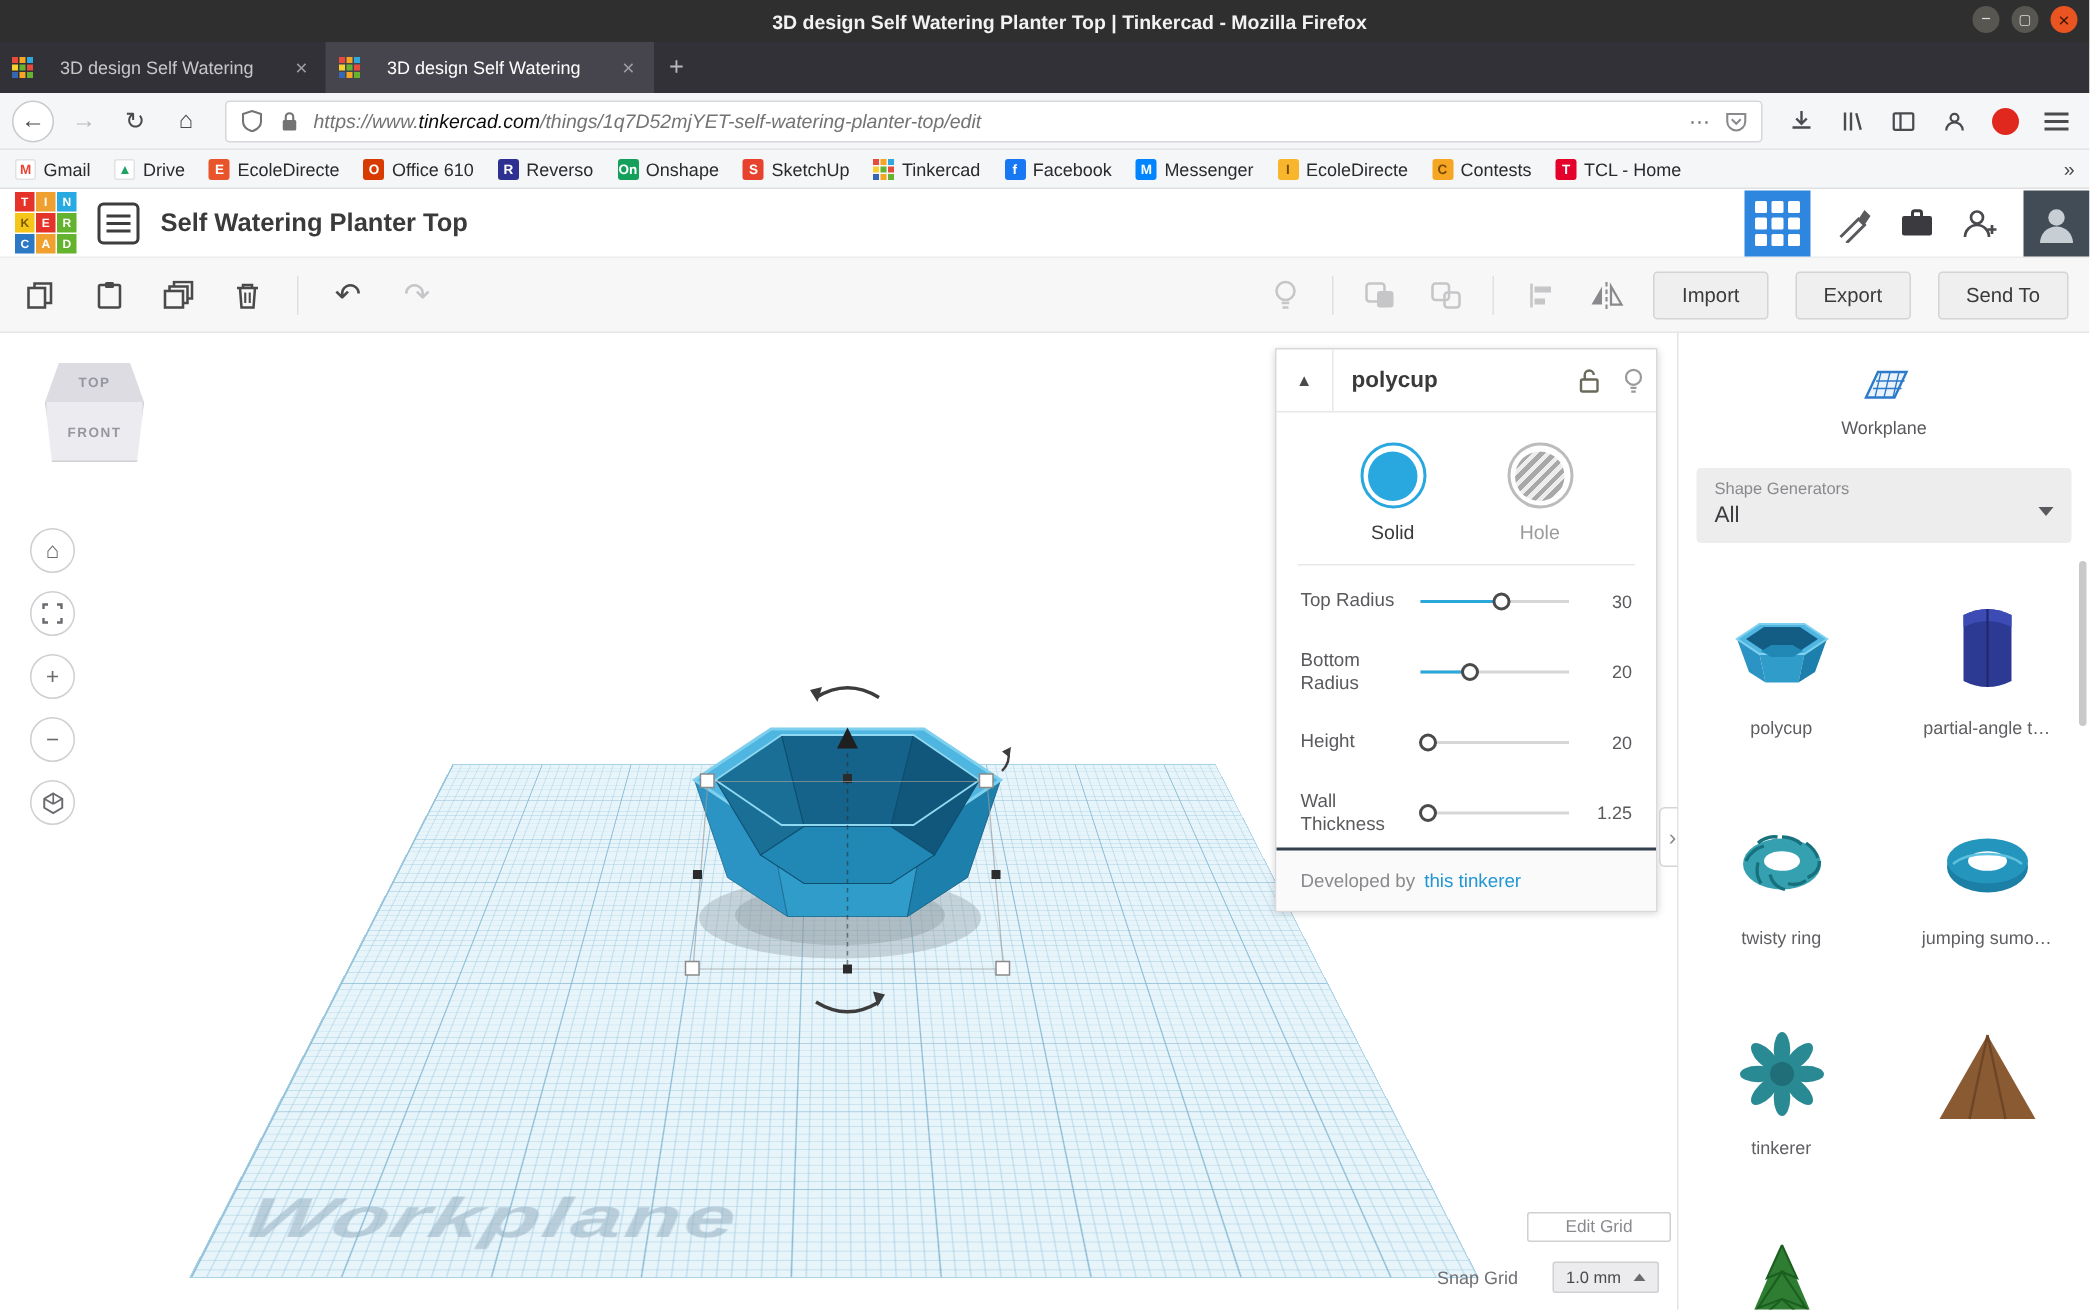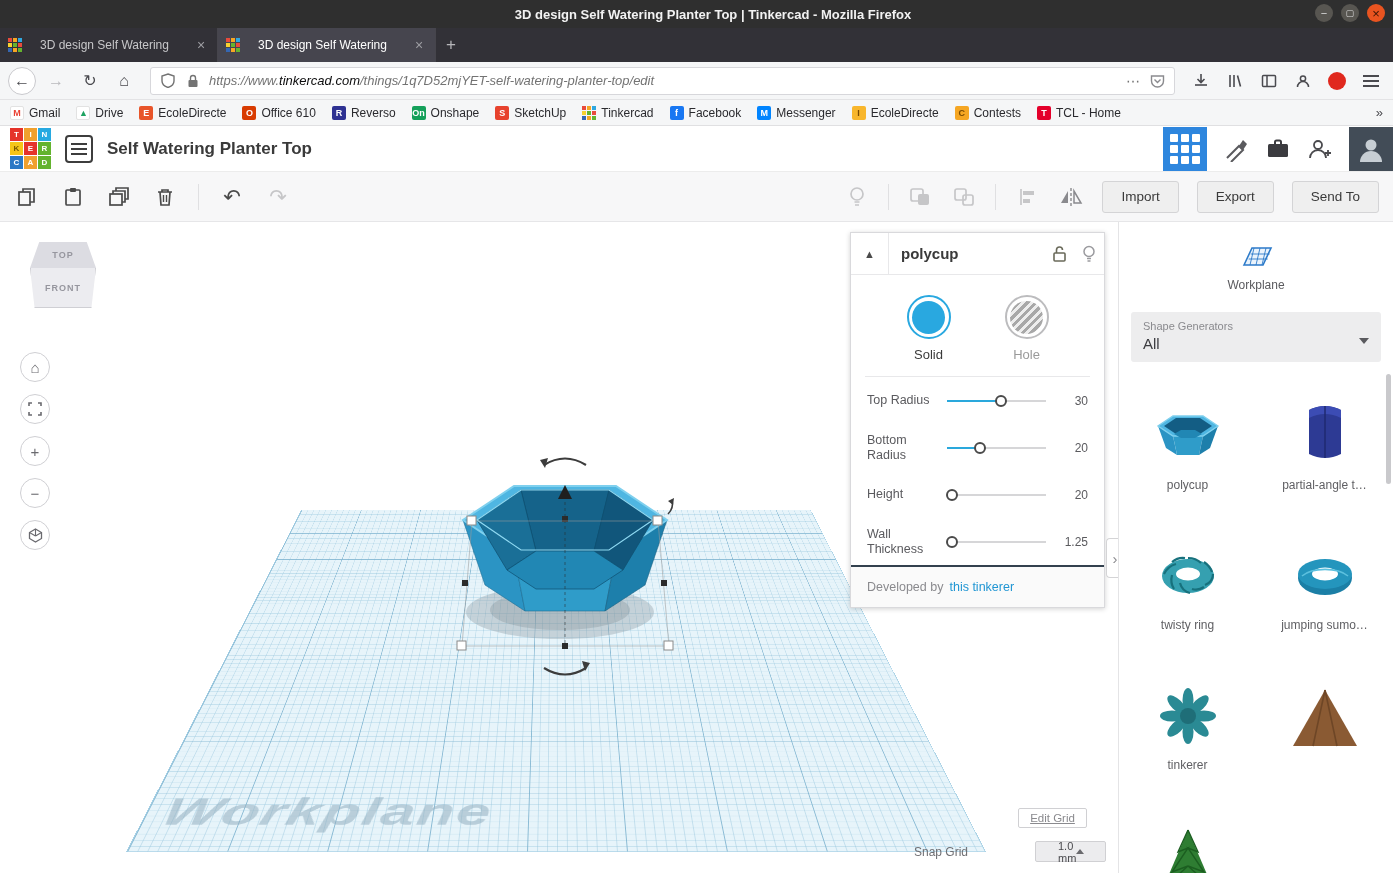--- a/index.html
+++ b/index.html
@@ -129,23 +129,23 @@
   .pknob { position:absolute; top:7px; width:12px; height:12px; border-radius:50%; background:#fff; border:2px solid #4a4a4a; transform:translate(-50%,-50%); }
   .pvalue { flex:0 0 34px; text-align:right; font-size:12px; color:#5a5a5e; }
   .insp-foot { border-top:2px solid #33414e; background:#fafafa; padding:13px 16px; display:flex; gap:6px; font-size:12.5px; }
   .devby { color:#8a8a8e; }
   .devlink { color:#2196d3; cursor:pointer; }
 
   
   .panel-chevron { position:absolute; left:1106px; top:316px; width:17px; height:40px; background:#fff; border:1px solid #d4d4d6; border-right:none; border-radius:4px 0 0 4px; display:flex; align-items:center; justify-content:center; color:#8a8a8e; font-size:15px; cursor:pointer; }
 
   
-  .editgrid { position:absolute; left:1018px; top:586px; width:69px; height:20px; background:#fff; border:1px solid #d0d0d3; border-radius:2px; font-size:11.5px; color:#8a8a8e; display:flex; align-items:center; justify-content:center; cursor:pointer;text-decoration:underline; }
-  .snaplabel { position:absolute; left:914px; top:623px; width:98px; font-size:12px; color:#6f6f73; }
-  .snapdrop { position:absolute; left:1035px; top:619px; width:71px; height:21px; background:#ececee; border:1px solid #d0d0d3; border-radius:2px; font-size:11px; color:#4a4a4e; display:flex; align-items:center; justify-content:space-between; padding:0 22px; cursor:pointer; }
+  .editgrid { position:absolute; left:1018px; top:586px; width:96px; height:20px; background:#fff; border:1px solid #d0d0d3; border-radius:2px; font-size:11.5px; color:#8a8a8e; display:flex; align-items:center; justify-content:center; cursor:pointer; }
+  .snaplabel { position:absolute; left:914px; top:623px; width:98px; text-align:right; font-size:12px; color:#6f6f73; }
+  .snapdrop { position:absolute; left:1035px; top:619px; width:71px; height:21px; background:#ececee; border:1px solid #d0d0d3; border-radius:2px; font-size:11px; color:#4a4a4e; display:flex; align-items:center; justify-content:space-between; padding:0 8px; cursor:pointer; }
   .caret-up { width:0; height:0; border-left:4px solid transparent; border-right:4px solid transparent; border-bottom:5px solid #6a6a6e; }
 
   
   .sidebar { position:absolute; right:0; top:0; width:275px; height:100%; background:#fff; border-left:1px solid #e4e4e6; padding-top:8px; overflow:hidden; }
   .tools-row { display:flex; height:72px; }
   .tool { flex:1; display:flex; flex-direction:column; align-items:center; justify-content:center; gap:7px; cursor:pointer; }
   .tool .tlabel { font-size:12px; color:#5a5a5e; }
   .genbox { margin:10px 12px 0; background:#ededee; border-radius:3px; padding:8px 12px 10px; position:relative; cursor:pointer; }
   .genlabel { font-size:11px; color:#8a8a8e; }
   .genvalue { font-size:15px; color:#3c3c40; margin-top:3px; }

